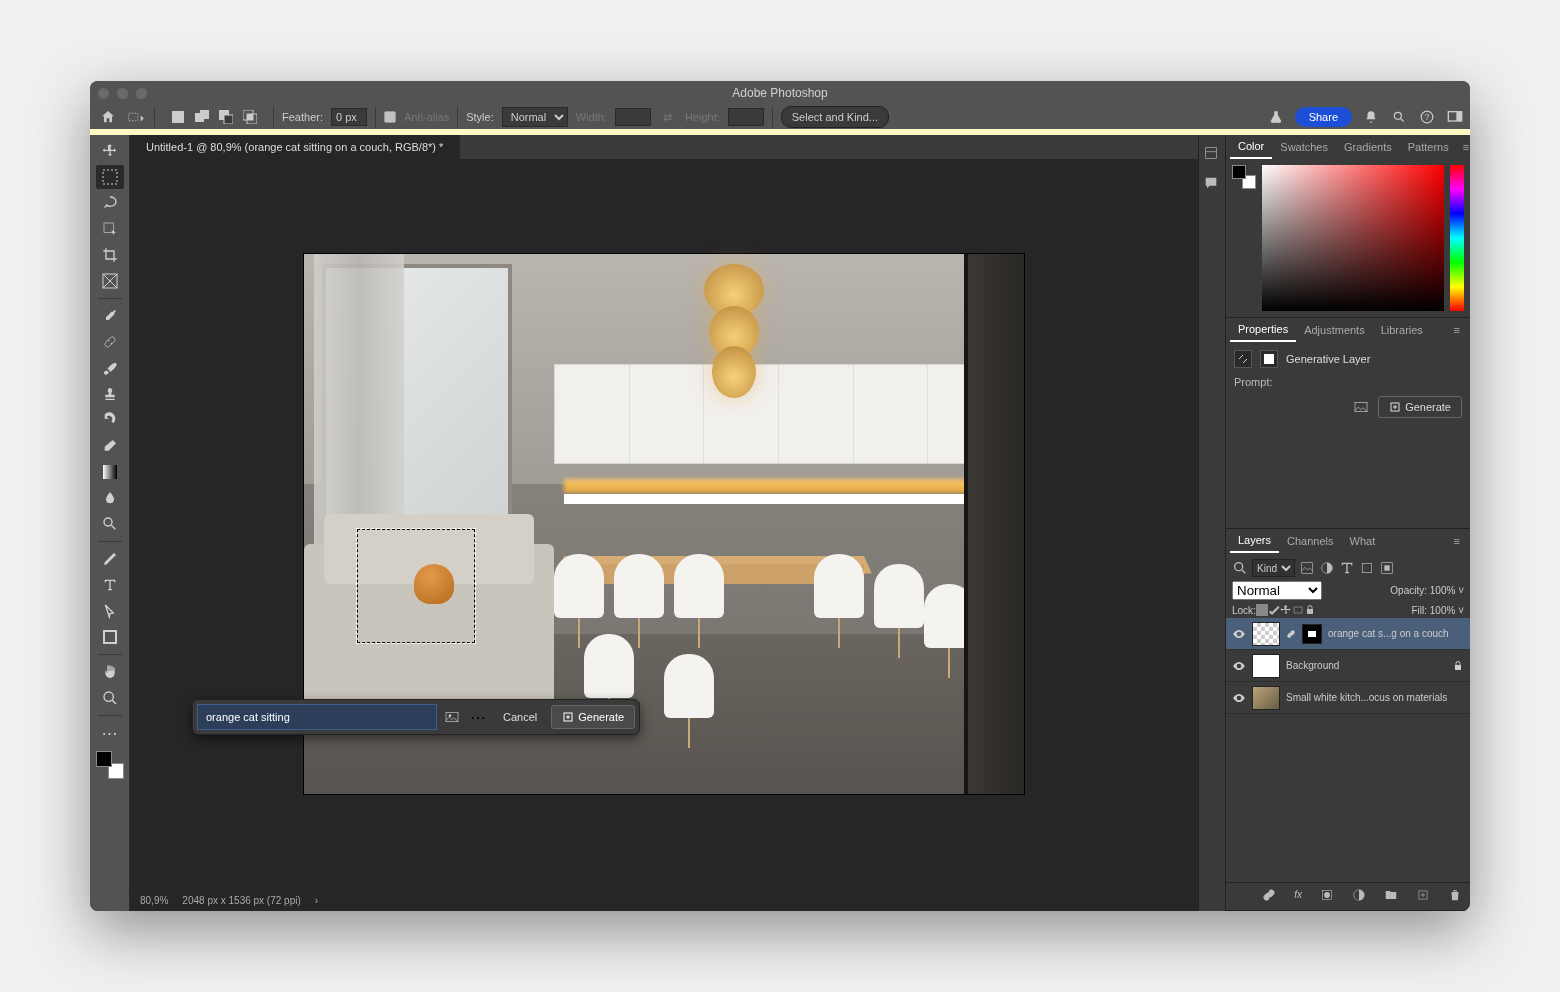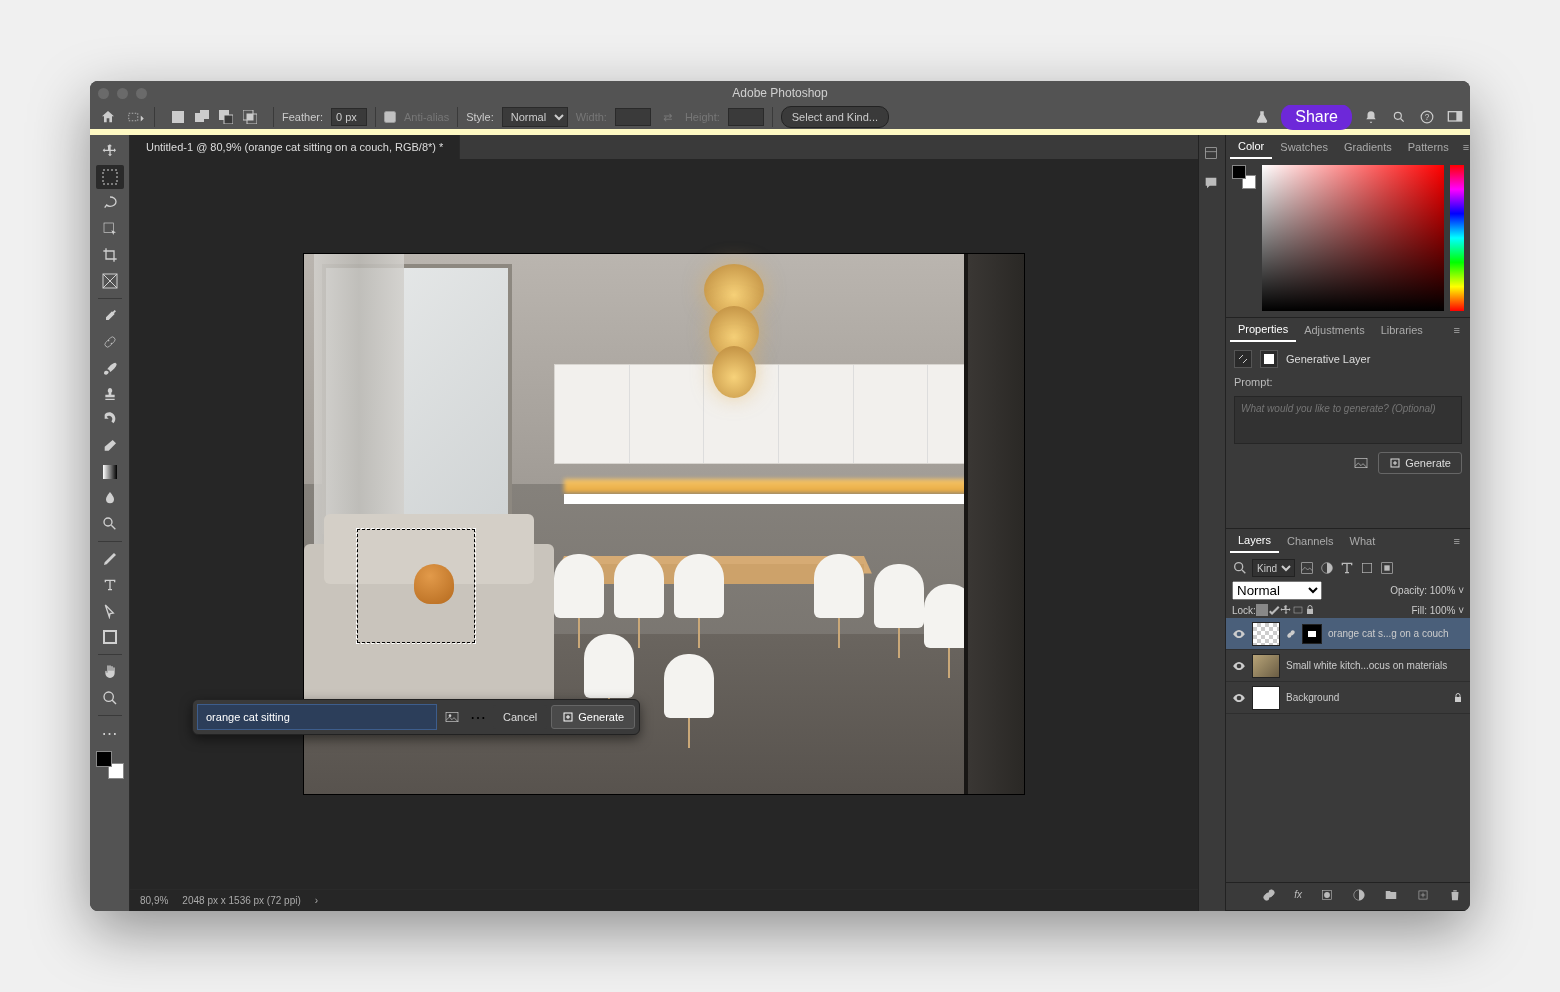--- a/index.html
+++ b/index.html
@@ -14,21 +14,21 @@
 
 
 .options-bar { height: 30px; background: #535353; border-bottom: 6px solid #fef9c3; display: flex; align-items: center; padding: 0 6px; gap: 8px; font-size: 11px; color: #ccc; }
 .home-icon { width: 24px; height: 24px; display: flex; align-items: center; justify-content: center; fill: #ccc; }
 .opt-group { display: flex; align-items: center; gap: 6px; padding: 0 6px; height: 100%; }
 .opt-sep { width: 1px; height: 20px; background: #3a3a3a; }
 .opt-input { background: #3a3a3a; border: 1px solid #2a2a2a; color: #ccc; font-size: 11px; padding: 2px 4px; width: 36px; height: 18px; }
 .opt-select { background: #3a3a3a; border: 1px solid #2a2a2a; color: #ccc; font-size: 11px; padding: 2px 4px; height: 20px; }
 .opt-btn { background: #3a3a3a; border: 1px solid #222; color: #ccc; font-size: 11px; padding: 4px 10px; border-radius: 10px; cursor: pointer; }
 .opt-checkbox { width: 12px; height: 12px; }
-.share-btn { background: #6d28d9; color: #fff; border: none; padding: 4px 14px; border-radius: 12px; font-size: 16px; cursor: pointer; }
+.share-btn { background: #1d4ed8; color: #fff; border: none; padding: 4px 14px; border-radius: 12px; font-size: 11px; cursor: pointer; }
 .right-icons { margin-left: auto; display: flex; align-items: center; gap: 10px; fill: #ccc; color: #ccc; }
 .icon-btn { width: 18px; height: 18px; display: flex; align-items: center; justify-content: center; cursor: pointer; }
 .dim { color: #777; }
 
 
 .app-body { flex: 1; display: flex; min-height: 0; }
 
 
 .left-toolbar { width: 40px; background: #535353; border-right: 1px solid #2a2a2a; display: flex; flex-direction: column; align-items: center; padding-top: 4px; gap: 2px; }
 .tool { width: 28px; height: 24px; display: flex; align-items: center; justify-content: center; fill: #d0d0d0; color: #d0d0d0; cursor: pointer; border-radius: 2px; }
@@ -480,21 +480,20 @@
                 </svg>
               </span>
             <span class="icon-sq">
                 <svg width="12" height="12">
                   <rect x="1" y="1" width="10" height="10" fill="#fff"></rect>
                 </svg>
               </span>
             <span>Generative Layer</span>
           </div>
           <div>Prompt:</div>
-          <textarea class="prompt-area" placeholder="What would you like to generate? (Optional)" style=""></textarea>
           <div class="props-actions">
             <span class="icon-btn">
                 <svg width="16" height="16" viewBox="0 0 24 24">
                   <rect x="3" y="5" width="18" height="14" fill="none" stroke="#ccc"></rect>
                   <path d="M3 17l5-5 4 4 3-3 6 6" fill="none" stroke="#ccc"></path>
                 </svg>
               </span>
             <button class="gen-btn">
               <svg width="12" height="12" viewBox="0 0 24 24">
                   <rect x="4" y="4" width="16" height="16" fill="none" stroke="#ddd" stroke-width="2"></rect>
@@ -574,34 +573,34 @@
             <svg width="10" height="10" viewBox="0 0 24 24">
                 <path fill="#ccc" d="M10 14a5 5 0 007 0l3-3a5 5 0 00-7-7l-1 1M14 10a5 5 0 00-7 0l-3 3a5 5 0 007 7l1-1"></path>
               </svg>
             <div class="layer-mask"></div>
             <span class="layer-name">orange cat s...g on a couch</span>
           </div>
           <div class="layer-item">
             <svg class="layer-eye" viewBox="0 0 24 24">
                 <path fill="#ccc" d="M12 5C6 5 2 12 2 12s4 7 10 7 10-7 10-7-4-7-10-7zm0 11a4 4 0 110-8 4 4 0 010 8z"></path>
               </svg>
-            <div class="layer-thumb img"></div>
-            <span class="layer-name">Small white kitch...ocus on materials</span>
-          </div>
-          <div class="layer-item">
-            <svg class="layer-eye" viewBox="0 0 24 24">
-                <path fill="#ccc" d="M12 5C6 5 2 12 2 12s4 7 10 7 10-7 10-7-4-7-10-7zm0 11a4 4 0 110-8 4 4 0 010 8z"></path>
-              </svg>
             <div class="layer-thumb white"></div>
             <span class="layer-name">Background</span>
             <svg class="layer-lock" viewBox="0 0 24 24">
                 <rect x="6" y="10" width="12" height="10" fill="#ccc"></rect>
                 <path d="M8 10V7a4 4 0 018 0v3" fill="none" stroke="#ccc" stroke-width="2"></path>
               </svg>
           </div>
+          <div class="layer-item">
+            <svg class="layer-eye" viewBox="0 0 24 24">
+                <path fill="#ccc" d="M12 5C6 5 2 12 2 12s4 7 10 7 10-7 10-7-4-7-10-7zm0 11a4 4 0 110-8 4 4 0 010 8z"></path>
+              </svg>
+            <div class="layer-thumb img"></div>
+            <span class="layer-name">Small white kitch...ocus on materials</span>
+          </div>
 
           <div class="layers-footer">
             <svg class="fi" viewBox="0 0 24 24">
                 <path fill="#bbb" d="M10 14a5 5 0 007 0l3-3a5 5 0 00-7-7l-1 1M14 10a5 5 0 00-7 0l-3 3a5 5 0 007 7l1-1" stroke="#bbb"></path>
               </svg>
             <span style="color:#bbb;font-size:10px;font-style:italic">fx</span>
             <svg class="fi" viewBox="0 0 24 24">
                 <rect x="4" y="4" width="16" height="16" fill="none" stroke="#bbb"></rect>
                 <circle cx="12" cy="12" r="5" fill="#bbb"></circle>
               </svg>

